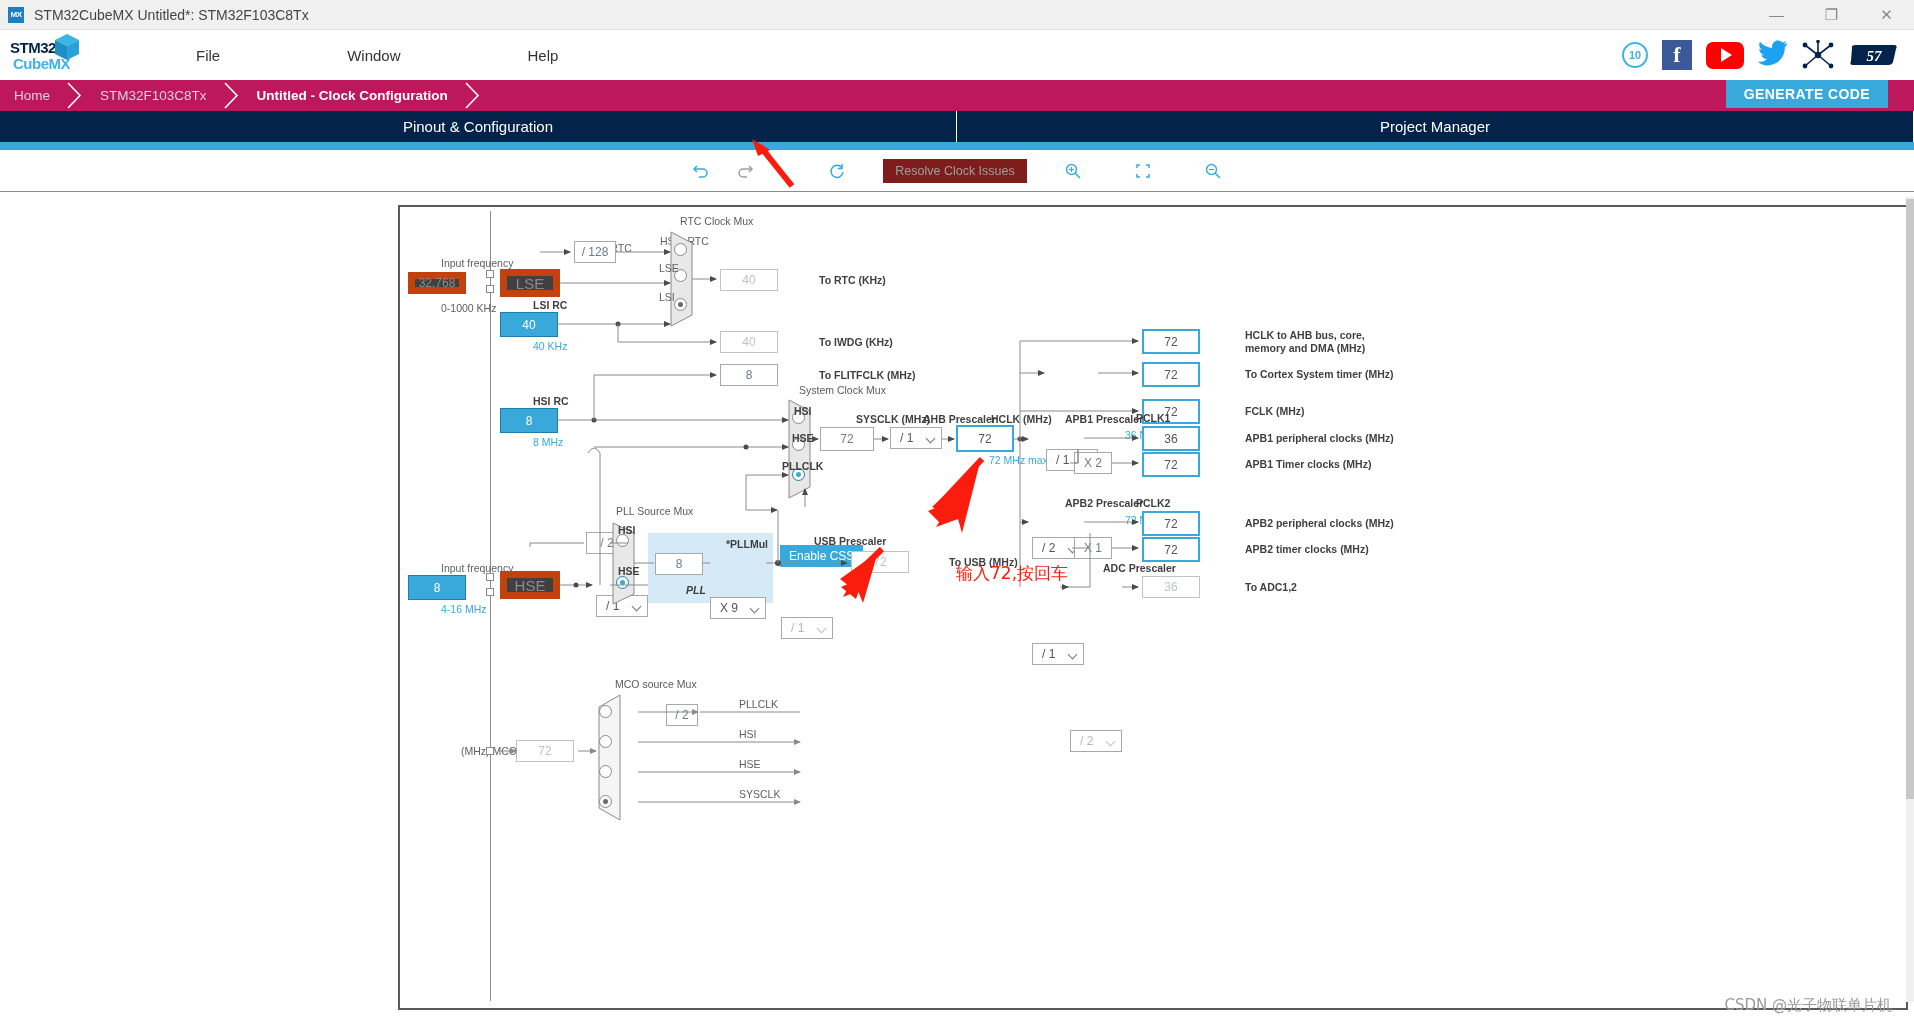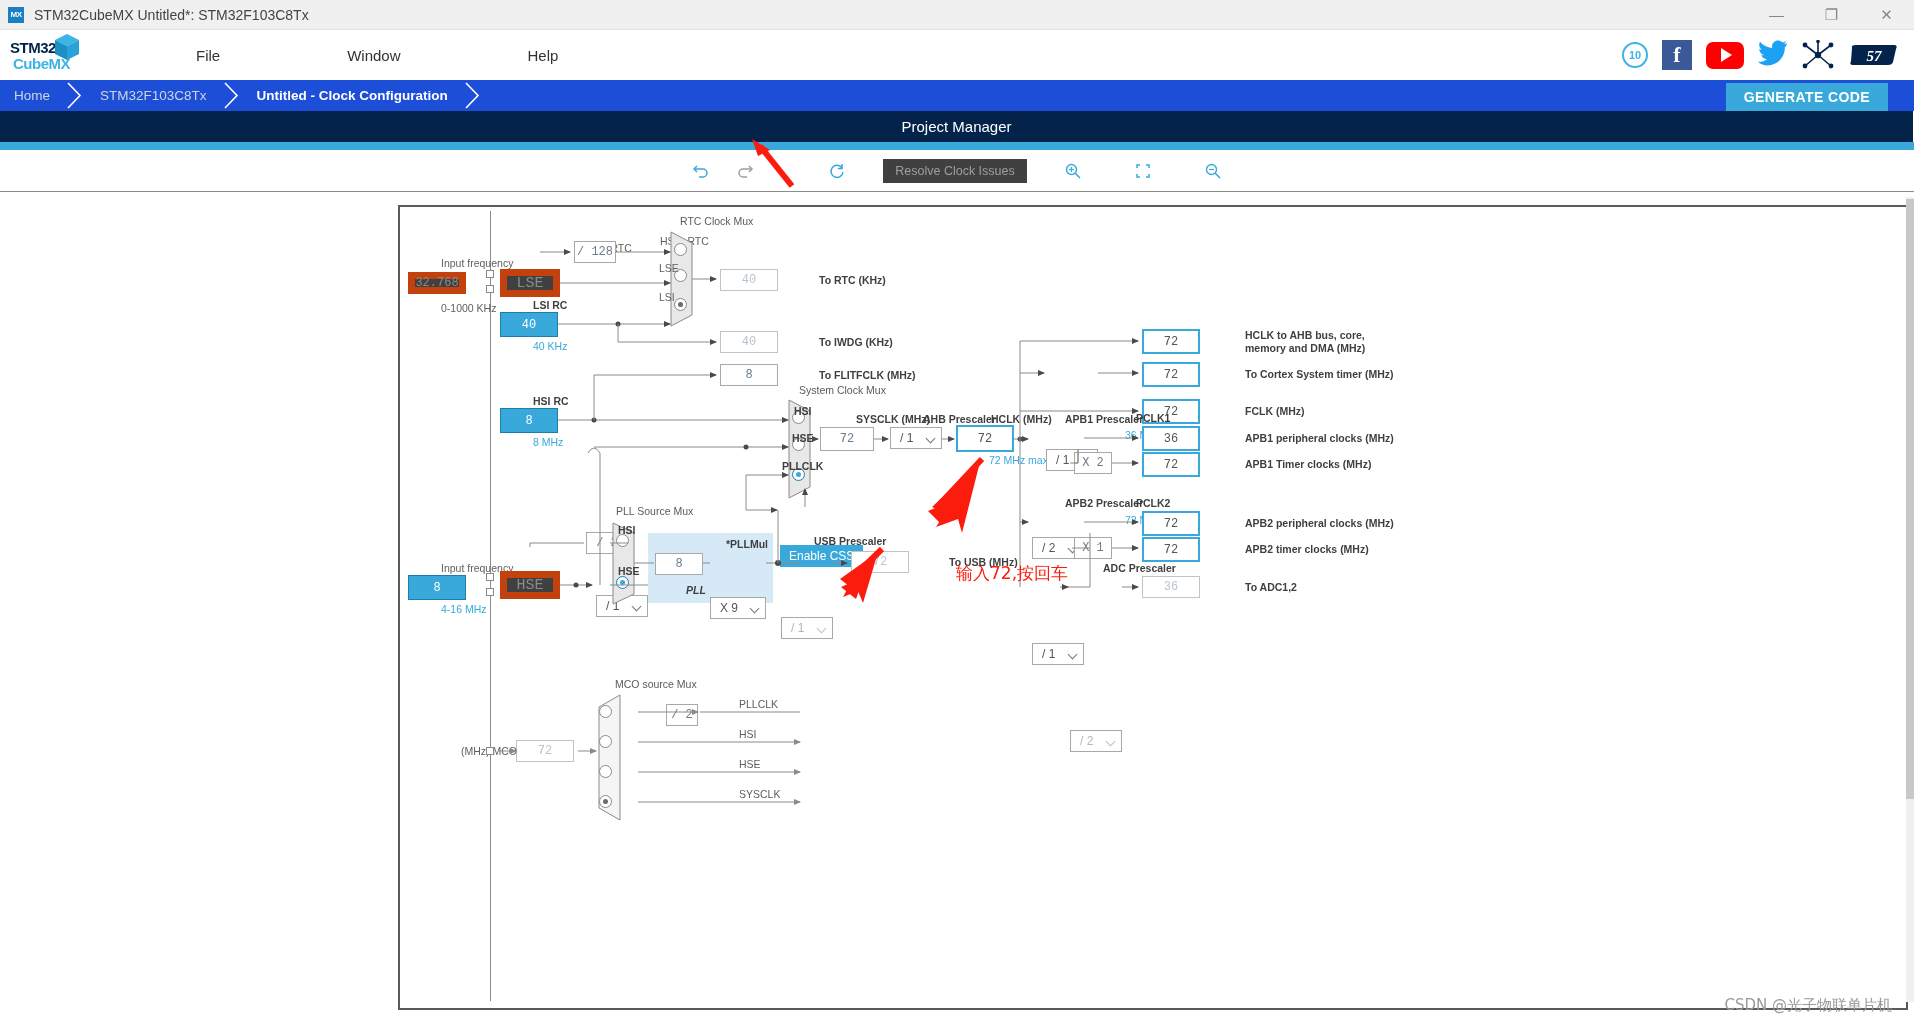--- a/index.html
+++ b/index.html
@@ -42,21 +42,21 @@
             display:flex; align-items:center; justify-content:center; font-size:11px; font-weight:bold; }
   .sfb { width:30px; height:30px; background:#3b5998; color:#fff; font-weight:bold; font-size:22px;
          display:flex; align-items:center; justify-content:center; font-family:"Liberation Serif",serif; }
   .syt { width:38px; height:27px; background:#ff0000; border-radius:7px; display:flex; align-items:center; justify-content:center;}
   .syt .tri { width:0;height:0;border-left:11px solid #fff;border-top:7px solid transparent;border-bottom:7px solid transparent; margin-left:3px;}
   .stw { color:#1da1f2; font-size:28px; line-height:1; }
   .snet { width:32px; height:30px; }
   .stlogo { width:52px; height:30px; }
 
   
-  .breadcrumb { height:31px; background:#1d4ed8; display:flex; align-items:flex-end; position:relative; }
+  .breadcrumb { height:31px; background:#be185d; display:flex; align-items:flex-start; position:relative; }
   .crumb { color:#ced6e0; font-size:13.5px; padding:0 14px; height:31px; display:flex; align-items:center; }
   .crumb.active { color:#fff; font-weight:bold; }
   .chev { width:22px; height:31px; position:relative; }
   .chev svg { position:absolute; left:0; top:0; }
   .gen-code {
     margin-left:auto; margin-right:26px; background:#39a9dc; color:#fff; font-weight:bold;
     font-size:14px; padding:6px 18px; letter-spacing:0.4px;
   }
 
   
@@ -64,41 +64,41 @@
   .tab { flex:1; background:#03234b; color:#fff; display:flex; align-items:center; justify-content:center;
          font-size:15px; border-right:1px solid #fff; }
   .tab.active { background:#39a9dc; }
   .tabs-under { height:8px; background:#39a9dc; }
 
   
   .toolbar { height:42px; background:#fff; display:flex; align-items:center; justify-content:center; gap:0;
              border-bottom:1px solid #8c8c8c; position:relative; }
   .tool { width:44px; height:30px; display:flex; align-items:center; justify-content:center; color:#39a9dc; font-size:17px;}
   .tool.grey { color:#9e9e9e; }
-  .resolve-btn { background:#404040; color:#9e9e9e; font-size:12.5px; padding:5px 12px; margin:0 24px; }
+  .resolve-btn { background:#7f1d1d; color:#9e9e9e; font-size:12.5px; padding:5px 12px; margin:0 24px; }
 
   
   .canvas-wrap { position:absolute; left:0; top:197px; width:1914px; height:824px; background:#fff; }
   .diagram {
     position:absolute; left:398px; top:8px; width:1510px; height:805px;
     border:2px solid #5a5a5a; background:#fff;
   }
   .scroll-v { position:absolute; right:0; top:197px; width:8px; height:805px; background:#f0f0f0; }
   .scroll-v .thumb { position:absolute; top:2px; left:0; width:8px; height:600px; background:#c8c8c8; }
 
   
   .d { position:absolute; }
   .lbl { font-size:10.5px; color:#606060; white-space:nowrap;margin-left:33px; }
   .lbl.dark { color:#3f3f3f; font-weight:bold; }
   .lbl.blue { color:#39a9dc; }
   .lbl.title { color:#5b5b5b; font-size:10.5px; }
 
   .fld {
     border:1px solid #a8a8a8; background:#fff; color:#6b7b8c; font-size:12px;
-    display:flex; align-items:center; justify-content:center; height:22px;font-family:Liberation Mono, monospace;
+    display:flex; align-items:center; justify-content:center; height:22px;
   }
   .fld.grey { background:#404040; color:#8a8a8a; border:7px solid #c2410c; }
   .fld.sel { background:#39a9dc; color:#fff; border:1px solid #1d7eab; }
   .fld.hl  { border:2px solid #39a9dc; color:#555; }
   .fld.dim { color:#b9c4cf; border:1px solid #c3c3c3;}
 
   .sel-box {
     border:1px solid #a8a8a8; background:#fff; color:#555; font-size:12px; height:22px;
     display:flex; align-items:center; padding-left:9px; position:relative;
   }
@@ -204,20 +204,21 @@
   <div class="crumb active">Untitled - Clock Configuration</div>
   <div class="chev">
     <svg width="22" height="31">
         <polyline points="4,3 16,15.5 4,28" stroke="#fff" stroke-width="1.6" fill="none"></polyline>
       </svg>
   </div>
   <div class="gen-code">GENERATE CODE</div>
 </div>
 
 <div class="tabs">
+  <div class="tab">Pinout &amp; Configuration</div>
   <div class="tab">Project Manager</div>
 </div>
 <div class="tabs-under"></div>
 
 <div class="toolbar">
   <div class="tool">
     <svg width="18" height="18" viewBox="0 0 18 18">
         <path d="M5 4 L2 7 L5 10" stroke="#39a9dc" stroke-width="1.5" fill="none"></path>
         <path d="M2 7 L11 7 A4 4 0 0 1 11 15 L7 15" stroke="#39a9dc" stroke-width="1.5" fill="none"></path>
       </svg>

